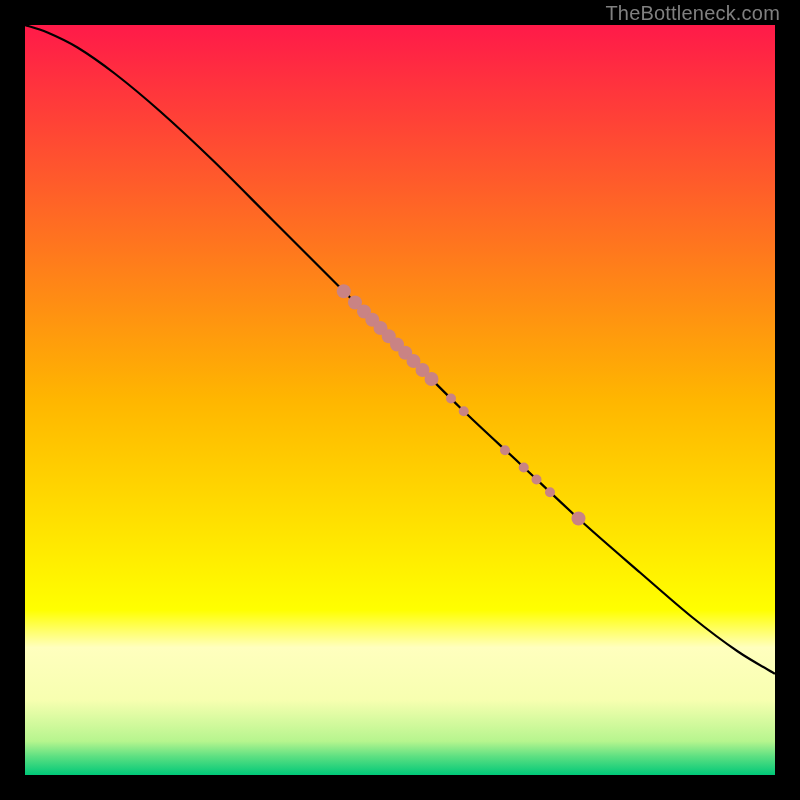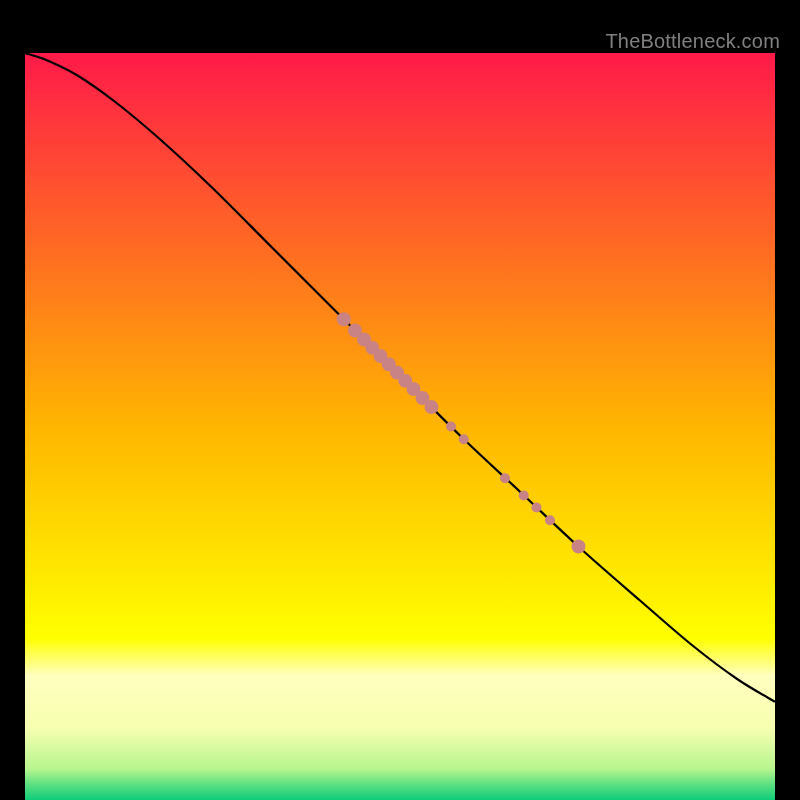--- a/index.html
+++ b/index.html
@@ -11,21 +11,20 @@
     overflow: hidden;
     font-family: Arial, Helvetica, sans-serif;
   }
   .frame {
     position: absolute;
     left: 0;
     top: 0;
     width: 800px;
     height: 773px;
     background: #000;
-    margin-top: 28px;
   }
   .watermark {
     position: absolute;
     top: 2px;
     right: 20px;
     color: #808080;
     font-size: 20px;
     font-weight: 400;
     letter-spacing: 0.2px;
   }

